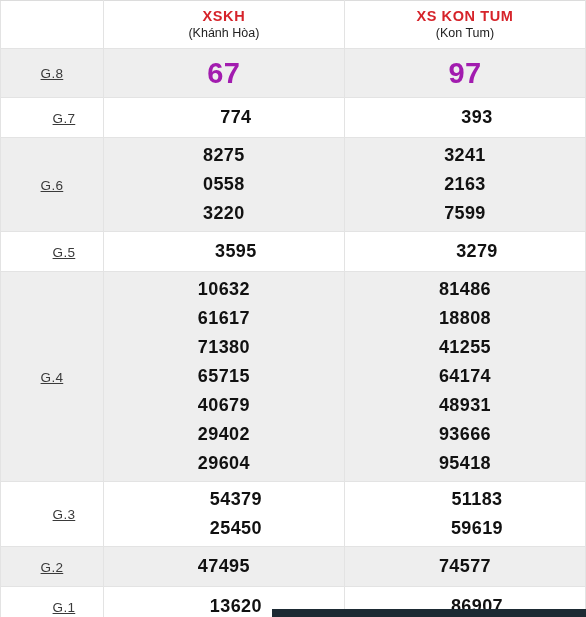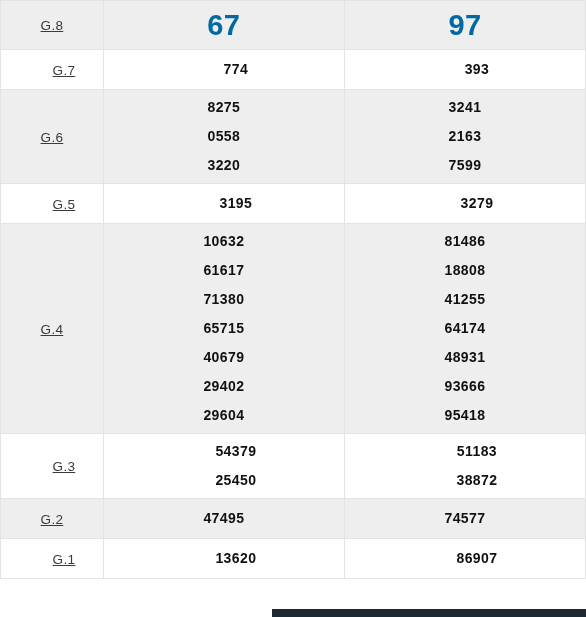--- a/index.html
+++ b/index.html
@@ -54,33 +54,33 @@
   
   .row-label {
     color: #3a3a3a;
     font-size: 13.5px;
     font-weight: normal;
     letter-spacing: 0.3px;
     text-decoration: underline;
   }
   .num {
     color: #111111;
-    font-size: 14px;
+    font-size: 18px;
     font-weight: bold;
     line-height: 29px;
     letter-spacing: 0.4px;
   }
   .num-stack { padding: 3px 0; }
 
   tr.shaded td { background: #eeeeee; }
   tr.plain  td { background: #ffffff; padding-left: 24px; }
 
   
   .g8 .num {
-    color: #0369a1;
+    color: #a21caf;
     font-size: 29px;
     line-height: 36px;
   }
 
   
   .g8 td { height: 48px; }
   .g7 td, .g5 td, .g2 td, .g1 td { height: 39px; }
   .g6 td { height: 91px; margin-top: 24px; }
   .g4 td { height: 195px; }
   .g3 td { height: 61px; }
@@ -98,20 +98,33 @@
 </head>
 <body>
 
 <table class="lottery-table">
   <colgroup>
     <col class="c-label">
     <col class="c-prov">
     <col class="c-prov">
   </colgroup>
   <tbody>
+    <tr class="header-row">
+      <td>
+        <span></span>
+      </td>
+      <td>
+        <div class="prov-name">XSKH</div>
+        <div class="prov-sub">(Khánh Hòa)</div>
+      </td>
+      <td>
+        <div class="prov-name">XS KON TUM</div>
+        <div class="prov-sub">(Kon Tum)</div>
+      </td>
+    </tr>
   <tr class="shaded g8">
         <td><span class="row-label">G.8</span></td>
         <td>
           <div class="num-stack">
             <div class="num">67</div>
           </div>
         </td>
         <td>
           <div class="num-stack">
             <div class="num">97</div>
@@ -145,21 +158,21 @@
             <div class="num">3241</div>
             <div class="num">2163</div>
             <div class="num">7599</div>
           </div>
         </td>
       </tr>
       <tr class="plain g5">
         <td><span class="row-label">G.5</span></td>
         <td>
           <div class="num-stack">
-            <div class="num">3195</div>
+            <div class="num">3595</div>
           </div>
         </td>
         <td>
           <div class="num-stack">
             <div class="num">3279</div>
           </div>
         </td>
       </tr>
       <tr class="shaded g4">
         <td><span class="row-label">G.4</span></td>
@@ -190,21 +203,21 @@
         <td><span class="row-label">G.3</span></td>
         <td>
           <div class="num-stack">
             <div class="num">54379</div>
             <div class="num">25450</div>
           </div>
         </td>
         <td>
           <div class="num-stack">
             <div class="num">51183</div>
-            <div class="num">38872</div>
+            <div class="num">59619</div>
           </div>
         </td>
       </tr>
       <tr class="shaded g2">
         <td><span class="row-label">G.2</span></td>
         <td>
           <div class="num-stack">
             <div class="num">47495</div>
           </div>
         </td>

